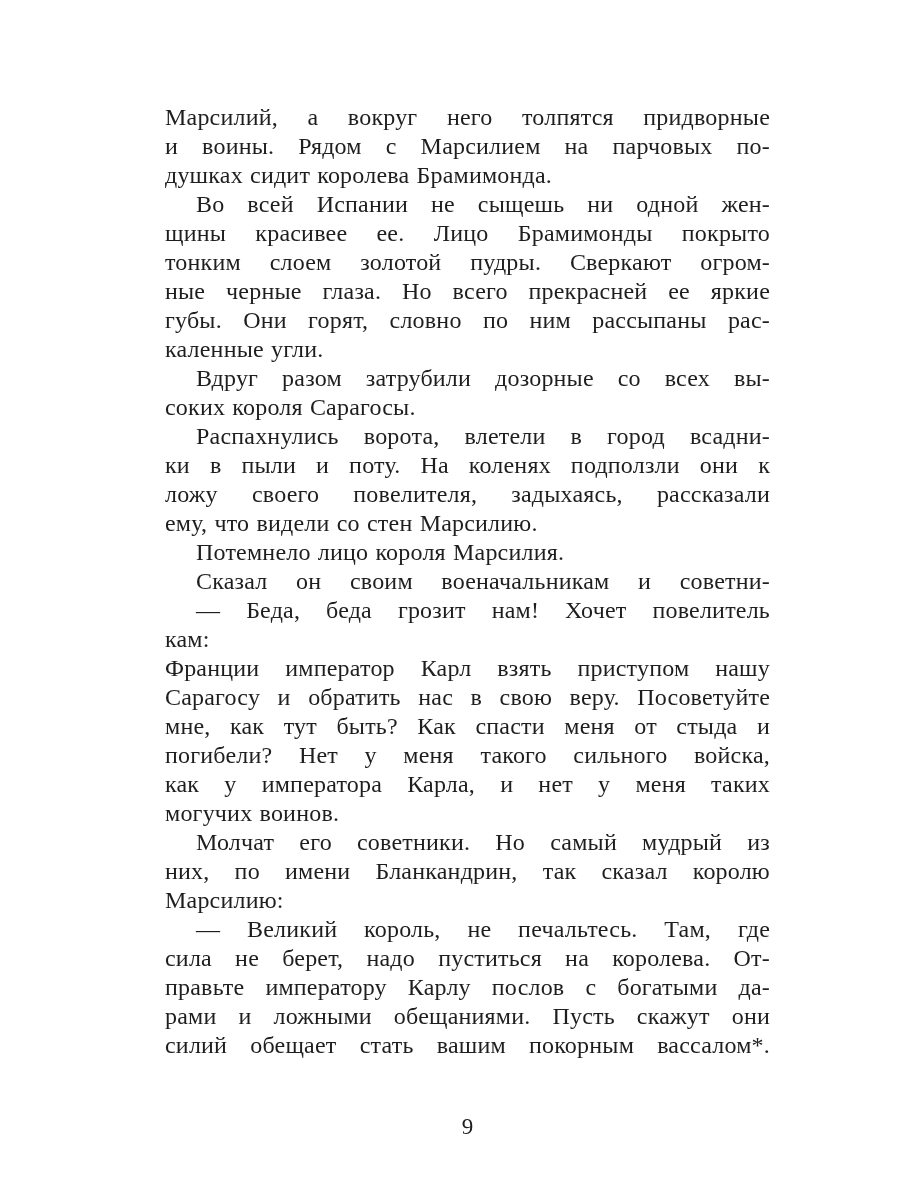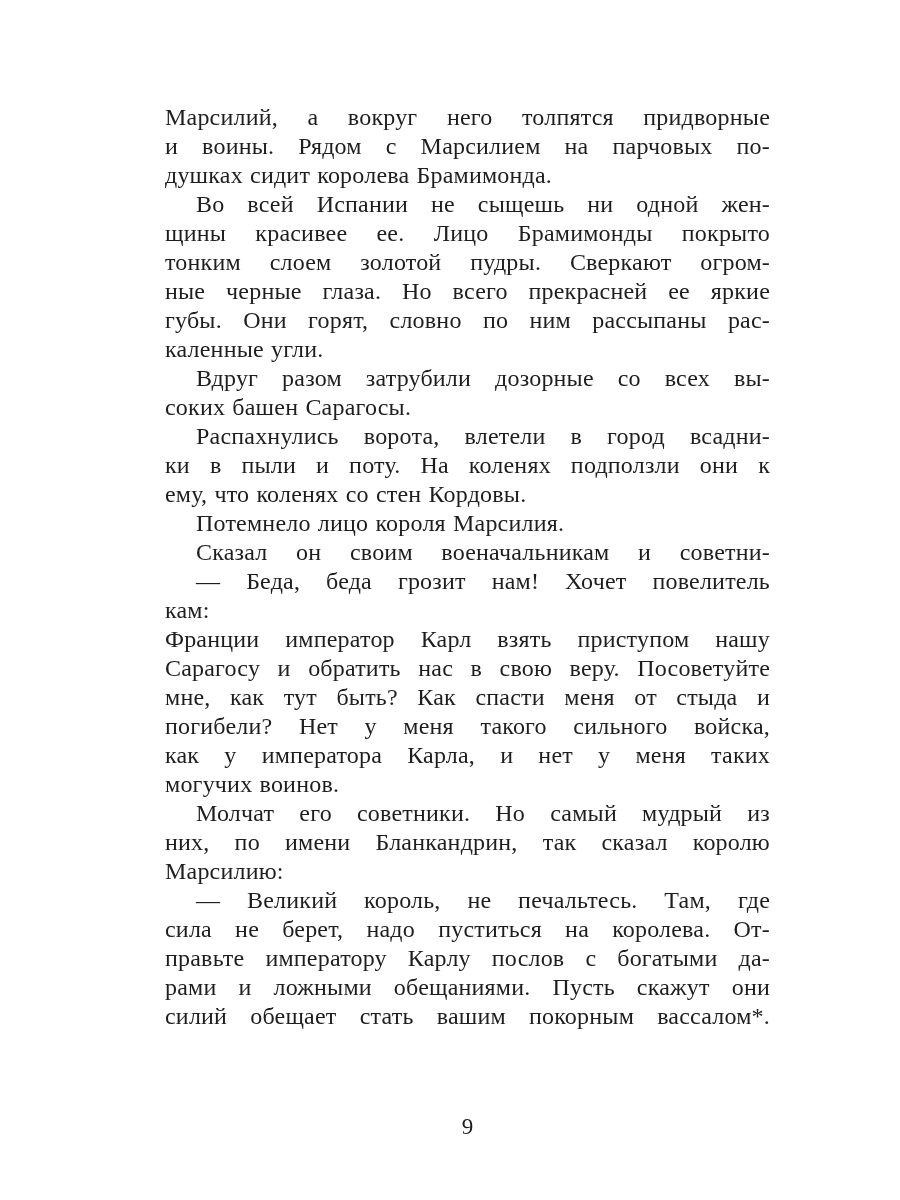--- a/index.html
+++ b/index.html
@@ -60,24 +60,25 @@
       <div class="line">Марсилий, а вокруг него толпятся придворные</div>
       <div class="line">и воины. Рядом с Марсилием на парчовых по-</div>
       <div class="line end">душках сидит королева Брамимонда.</div>
       <div class="line indent">Во всей Испании не сыщешь ни одной жен-</div>
       <div class="line">щины красивее ее. Лицо Брамимонды покрыто</div>
       <div class="line">тонким слоем золотой пудры. Сверкают огром-</div>
       <div class="line">ные черные глаза. Но всего прекрасней ее яркие</div>
       <div class="line">губы. Они горят, словно по ним рассыпаны рас-</div>
       <div class="line end">каленные угли.</div>
       <div class="line indent">Вдруг разом затрубили дозорные со всех вы-</div>
-      <div class="line end">соких башен Сарагосы.</div>
+      <div class="line end">соких короля Сарагосы.</div>
       <div class="line indent">Распахнулись ворота, влетели в город всадни-</div>
       <div class="line">ки в пыли и поту. На коленях подползли они к</div>
-      <div class="line end">ему, что коленях со стен Кордовы.</div>
+      <div class="line">ложу своего повелителя, задыхаясь, рассказали</div>
+      <div class="line end">ему, что видели со стен Марсилию.</div>
       <div class="line indent end">Потемнело лицо короля Марсилия.</div>
       <div class="line indent">Сказал он своим военачальникам и советни-</div>
       <div class="line indent">— Беда, беда грозит нам! Хочет повелитель</div>
       <div class="line end">кам:</div>
       <div class="line">Франции император Карл взять приступом нашу</div>
       <div class="line">Сарагосу и обратить нас в свою веру. Посоветуйте</div>
       <div class="line">мне, как тут быть? Как спасти меня от стыда и</div>
       <div class="line">погибели? Нет у меня такого сильного войска,</div>
       <div class="line">как у императора Карла, и нет у меня таких</div>
       <div class="line end">могучих воинов.</div>

